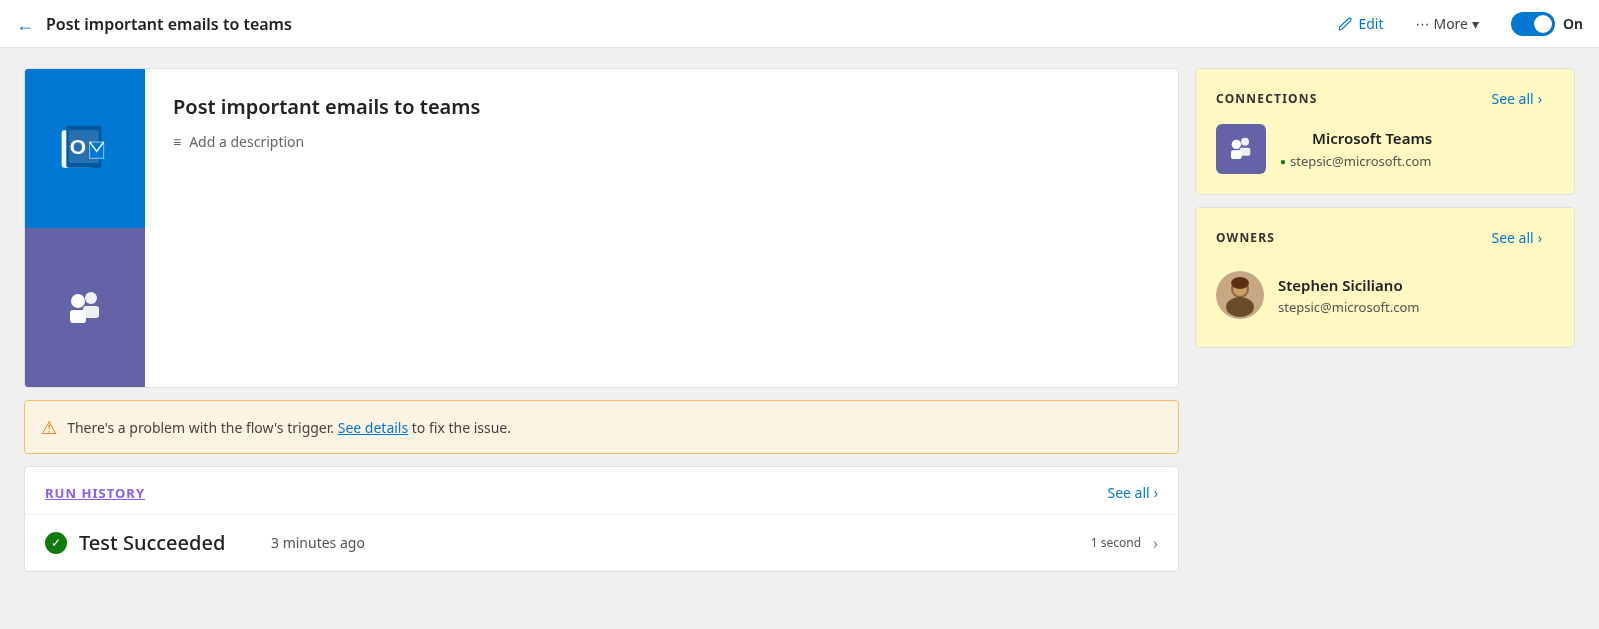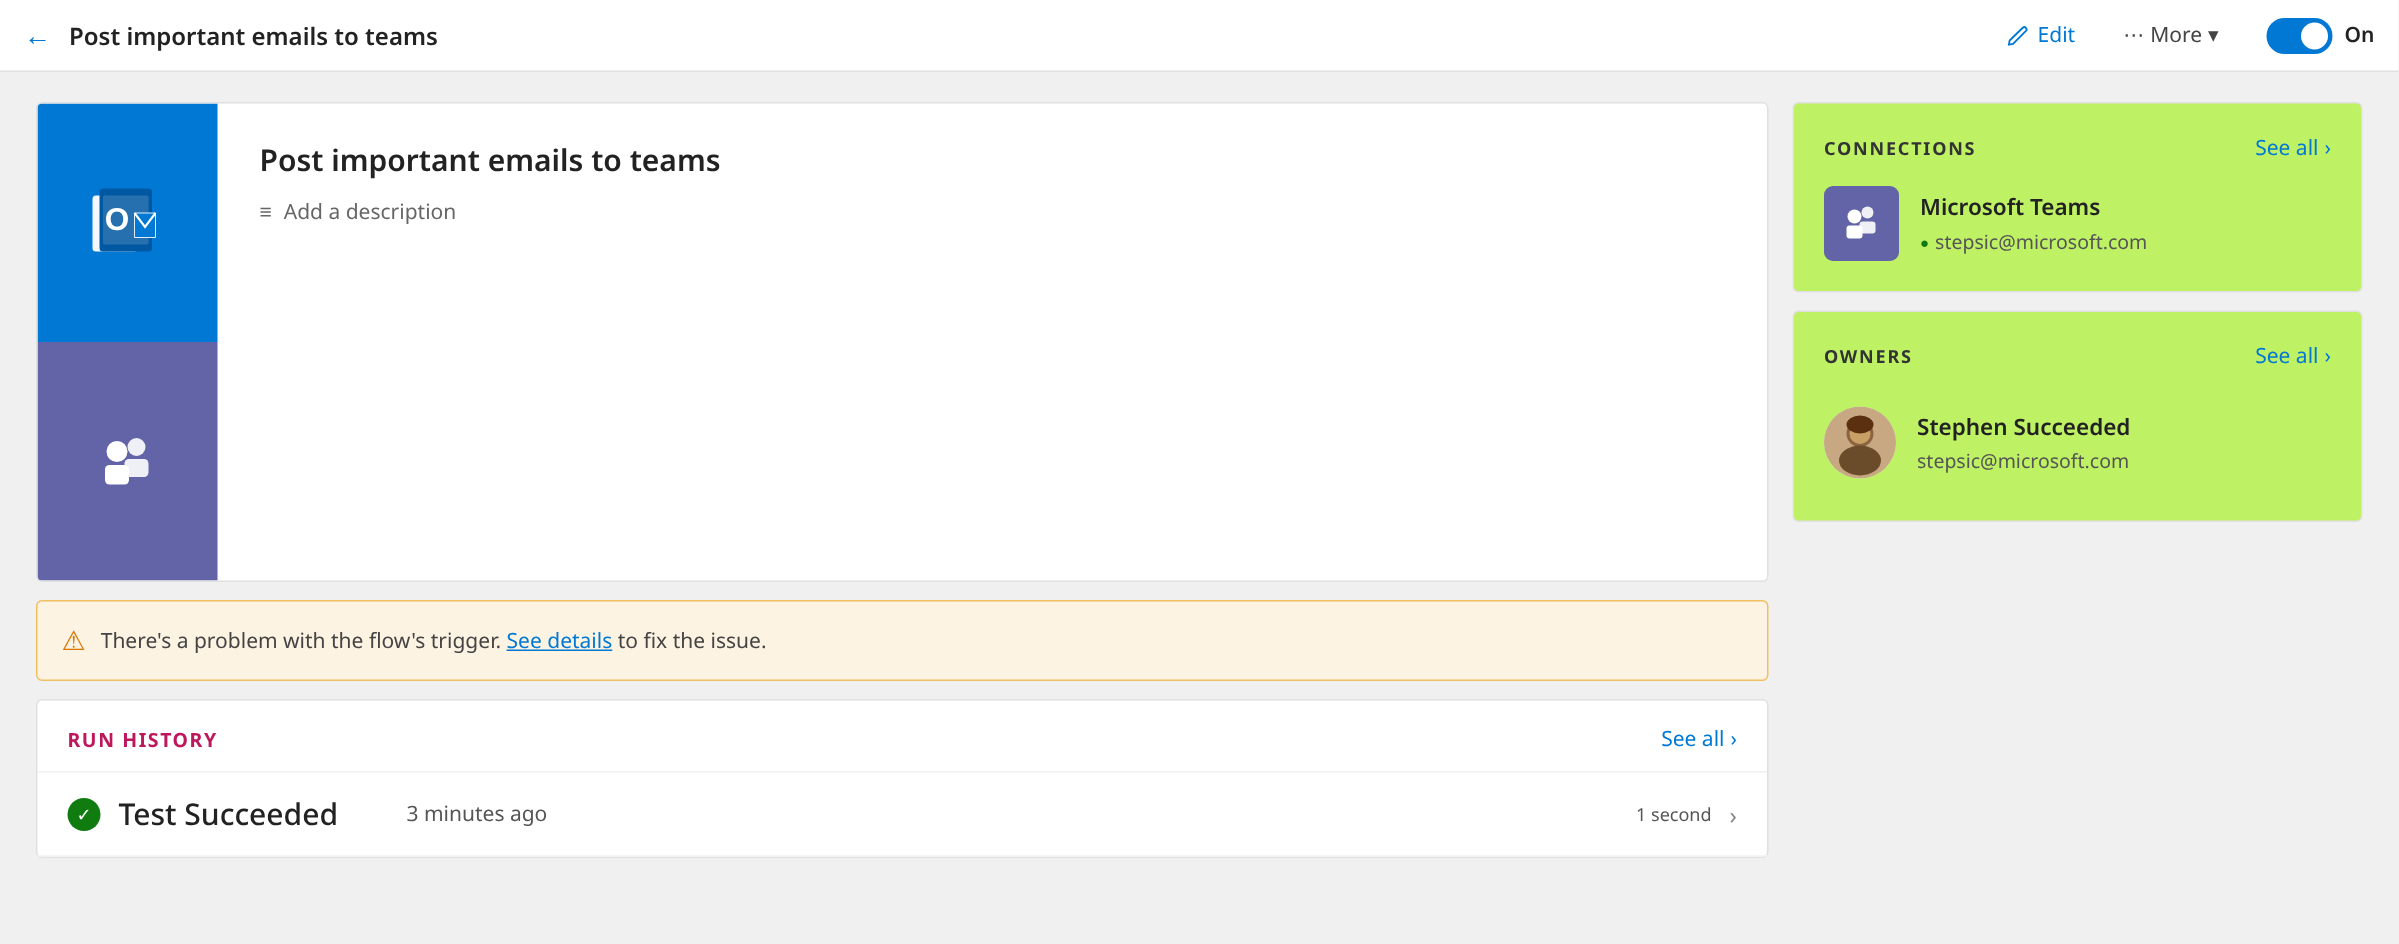--- a/index.html
+++ b/index.html
@@ -181,22 +181,23 @@
       display: flex;
       align-items: center;
       justify-content: space-between;
       padding: 16px 20px 12px 20px;
       border-bottom: 1px solid #f0f0f0;
     }
     .run-history-title {
       font-size: 13px;
       font-weight: 700;
       letter-spacing: 0.08em;
-      color: #be185d;
+      color: #8b5cf6;
       text-transform: uppercase;
+      text-decoration: underline;
     }
     .see-all-link {
       display: flex;
       align-items: center;
       gap: 4px;
       color: #0078d4;
       font-size: 14px;
       cursor: pointer;
     }
     .run-history-row {
@@ -243,24 +244,24 @@
     }
 
     
     .right-panel {
       width: 380px;
       display: flex;
       flex-direction: column;
       gap: 12px;
     }
     .right-card {
-      background: #bef264;
+      background: #fef9c3;
       border: 1px solid #e0e0e0;
       border-radius: 4px;
-      padding: 20px 20px 20px 20px;
+      padding: 20px 32px 20px 20px;
     }
     .right-card-header {
       display: flex;
       align-items: center;
       justify-content: space-between;
       margin-bottom: 16px;
     }
     .right-card-title {
       font-size: 12px;
       font-weight: 700;
@@ -293,20 +294,21 @@
     }
     .connection-info {
       display: flex;
       flex-direction: column;
       gap: 4px;
     }
     .connection-name {
       font-size: 15px;
       font-weight: 600;
       color: #222;
+      margin-left: 32px;
     }
     .connection-email {
       font-size: 13px;
       color: #555;
       display: flex;
       align-items: center;
       gap: 4px;
     }
     .green-check {
       color: #107c10;
@@ -504,20 +506,20 @@
           <svg width="48" height="48" viewBox="0 0 48 48">
             <circle cx="24" cy="24" r="24" fill="#c8a882"></circle>
             <circle cx="24" cy="18" r="9" fill="#8b6340"></circle>
             <ellipse cx="24" cy="36" rx="14" ry="10" fill="#6b4c2a"></ellipse>
             <circle cx="24" cy="18" r="7" fill="#c8a066"></circle>
 
             <ellipse cx="24" cy="12" rx="9" ry="6" fill="#5a3010"></ellipse>
           </svg>
         </div>
         <div class="owner-info">
-          <span class="owner-name">Stephen Succeeded</span>
+          <span class="owner-name">Stephen Siciliano</span>
           <span class="owner-email">stepsic@microsoft.com</span>
         </div>
       </div>
     </div>
 
   </div>
 </div>
 
 </body></html>

